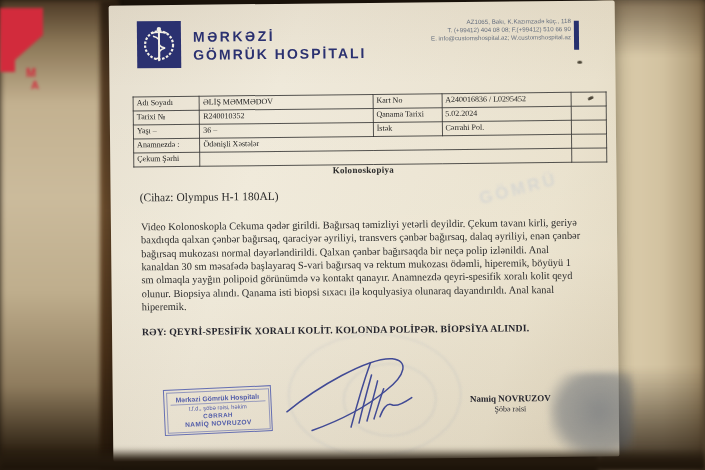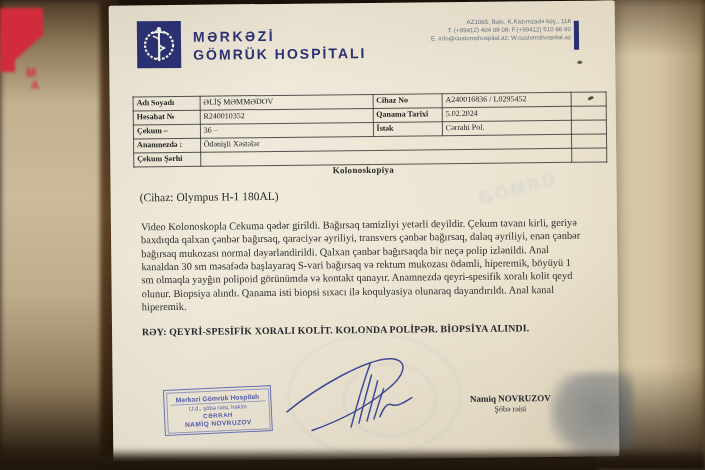--- a/index.html
+++ b/index.html
@@ -55,21 +55,21 @@
   .contact{position:absolute;left:200px;top:16px;width:262px;text-align:right;color:#67707f;
     font-family:"Liberation Sans","DejaVu Sans",sans-serif;font-size:10px;line-height:1.3;
     transform:scale(0.62);transform-origin:100% 0;}
   .navy-bar{position:absolute;left:465px;top:20px;width:5px;height:29px;background:#26306e;}
 
   
   table.pt{position:absolute;left:23px;top:91px;width:474px;border-collapse:collapse;
     font-size:8px;line-height:1.1;color:#222;}
   table.pt td{border:1px solid rgba(45,45,45,.8);padding:1px 3px;height:11px;vertical-align:middle;
     white-space:nowrap;overflow:hidden;}
-  td.lbl{font-weight:bold;}
+  td.lbl{font-weight:normal;}
   .c1{width:62px;} .c2{width:181px;} .c3{width:64px;} .c4{width:129px;} .c5{width:32px;}
 
   .proc-title{position:absolute;left:0;top:162px;width:506px;text-align:center;
     font-weight:bold;font-size:9px;letter-spacing:.3px;}
   .device-line{position:absolute;left:29px;top:186px;font-size:11.5px;}
 
   .body-text{position:absolute;left:30px;top:215px;width:444px;font-size:10.4px;
     line-height:1.28;text-align:left;color:#2e2e2e;}
   .conclusion{position:absolute;left:30px;top:321px;width:460px;font-weight:bold;
     font-size:9.8px;letter-spacing:.2px;color:#26262e;}
@@ -138,33 +138,33 @@
       <div>T. (+99412) 404 08 08; F.(+99412) 510 66 90</div>
       <div>E. info@customshospital.az; W.customshospital.az</div>
     </div>
     <div class="navy-bar"></div>
 
     <table class="pt">
       <tbody>
           <tr>
         <td class="lbl c1">Adı Soyadı</td>
         <td class="c2">ƏLİŞ MƏMMƏDOV</td>
-        <td class="lbl c3">Cihaz No</td>
+        <td class="lbl c3">Kart No</td>
         <td class="c4">A240016836 / L0295452</td>
         <td class="c5"></td>
       </tr>
       <tr>
-        <td class="lbl">Hesabat №</td>
+        <td class="lbl">Tarixi №</td>
         <td>R240010352</td>
         <td class="lbl">Qanama Tarixi</td>
         <td>5.02.2024</td>
         <td></td>
       </tr>
       <tr>
-        <td class="lbl">Çekum –</td>
+        <td class="lbl">Yaşı –</td>
         <td>36 –</td>
         <td class="lbl">İstək</td>
         <td>Cərrahi Pol.</td>
         <td></td>
       </tr>
       <tr>
         <td class="lbl">Anamnezdə :</td>
         <td colspan="3">Ödənişli Xəstələr</td>
         <td></td>
       </tr>

